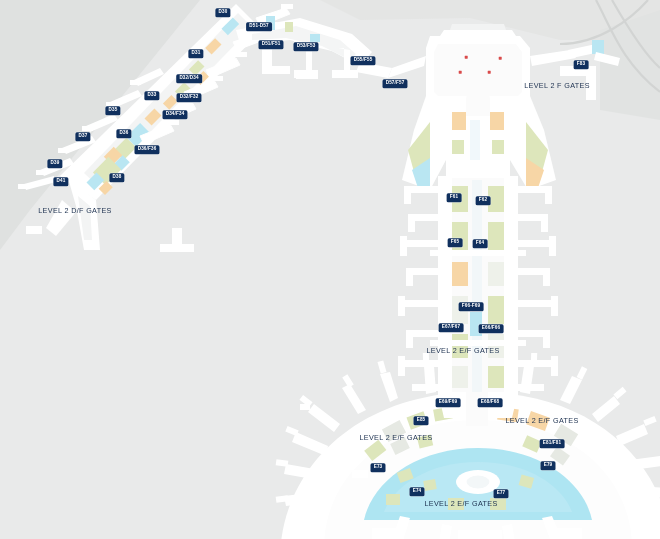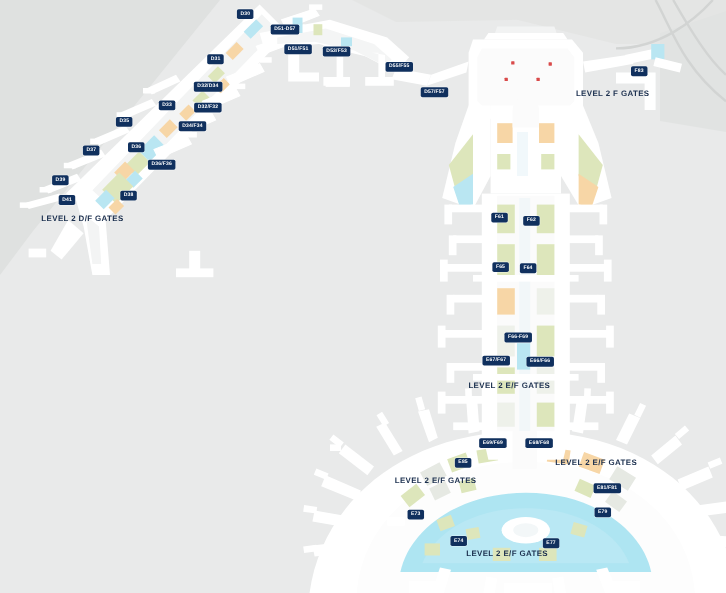--- a/index.html
+++ b/index.html
@@ -23,21 +23,21 @@
     border-radius:1.6px;
     white-space:nowrap;
     transform:translate(-50%,-50%);
     box-shadow:0 0 0 .5px rgba(255,255,255,.55);
     font-family:"Liberation Sans", sans-serif;
   }
   .area-label{
     position:absolute;
     color:#1b2f4e;
     font-size:7.2px;
-    font-weight:bold;
+    font-weight:normal;
     letter-spacing:.35px;
     white-space:nowrap;
     transform:translate(-50%,-50%);
     font-family:"Liberation Sans", sans-serif;
     text-align:right;
   }
   .poi-dot{
     position:absolute;
     width:2.6px;height:2.6px;
     background:#d94a4a;
@@ -348,21 +348,21 @@
   </svg>
 
   <div class="layer" id="poi-layer">
       <div class="poi-dot" style="left: 460px; top: 72px; background: rgb(217, 74, 74);"></div>
       <div class="poi-dot" style="left: 489px; top: 72px; background: rgb(217, 74, 74);"></div>
       <div class="poi-dot" style="left: 466px; top: 57px; background: rgb(217, 74, 74);"></div>
       <div class="poi-dot" style="left: 500px; top: 58px; background: rgb(217, 74, 74);"></div>
     </div>
 
   <div class="layer" id="area-layer">
-      <div class="area-label" style="left: 75px; top: 198px;">LEVEL 2 D/F GATES</div>
+      <div class="area-label" style="left: 75px; top: 210px;">LEVEL 2 D/F GATES</div>
       <div class="area-label" style="left: 557px; top: 85px;">LEVEL 2 F GATES</div>
       <div class="area-label" style="left: 463px; top: 350px;">LEVEL 2 E/F GATES</div>
       <div class="area-label" style="left: 542px; top: 420px;">LEVEL 2 E/F GATES</div>
       <div class="area-label" style="left: 396px; top: 437px;">LEVEL 2 E/F GATES</div>
       <div class="area-label" style="left: 461px; top: 503px;">LEVEL 2 E/F GATES</div>
     </div>
 
   <div class="layer" id="gate-layer">
       <div class="gate-label" style="left: 223px; top: 13px;">D30</div>
       <div class="gate-label" style="left: 259px; top: 27px;">D51-D57</div>

